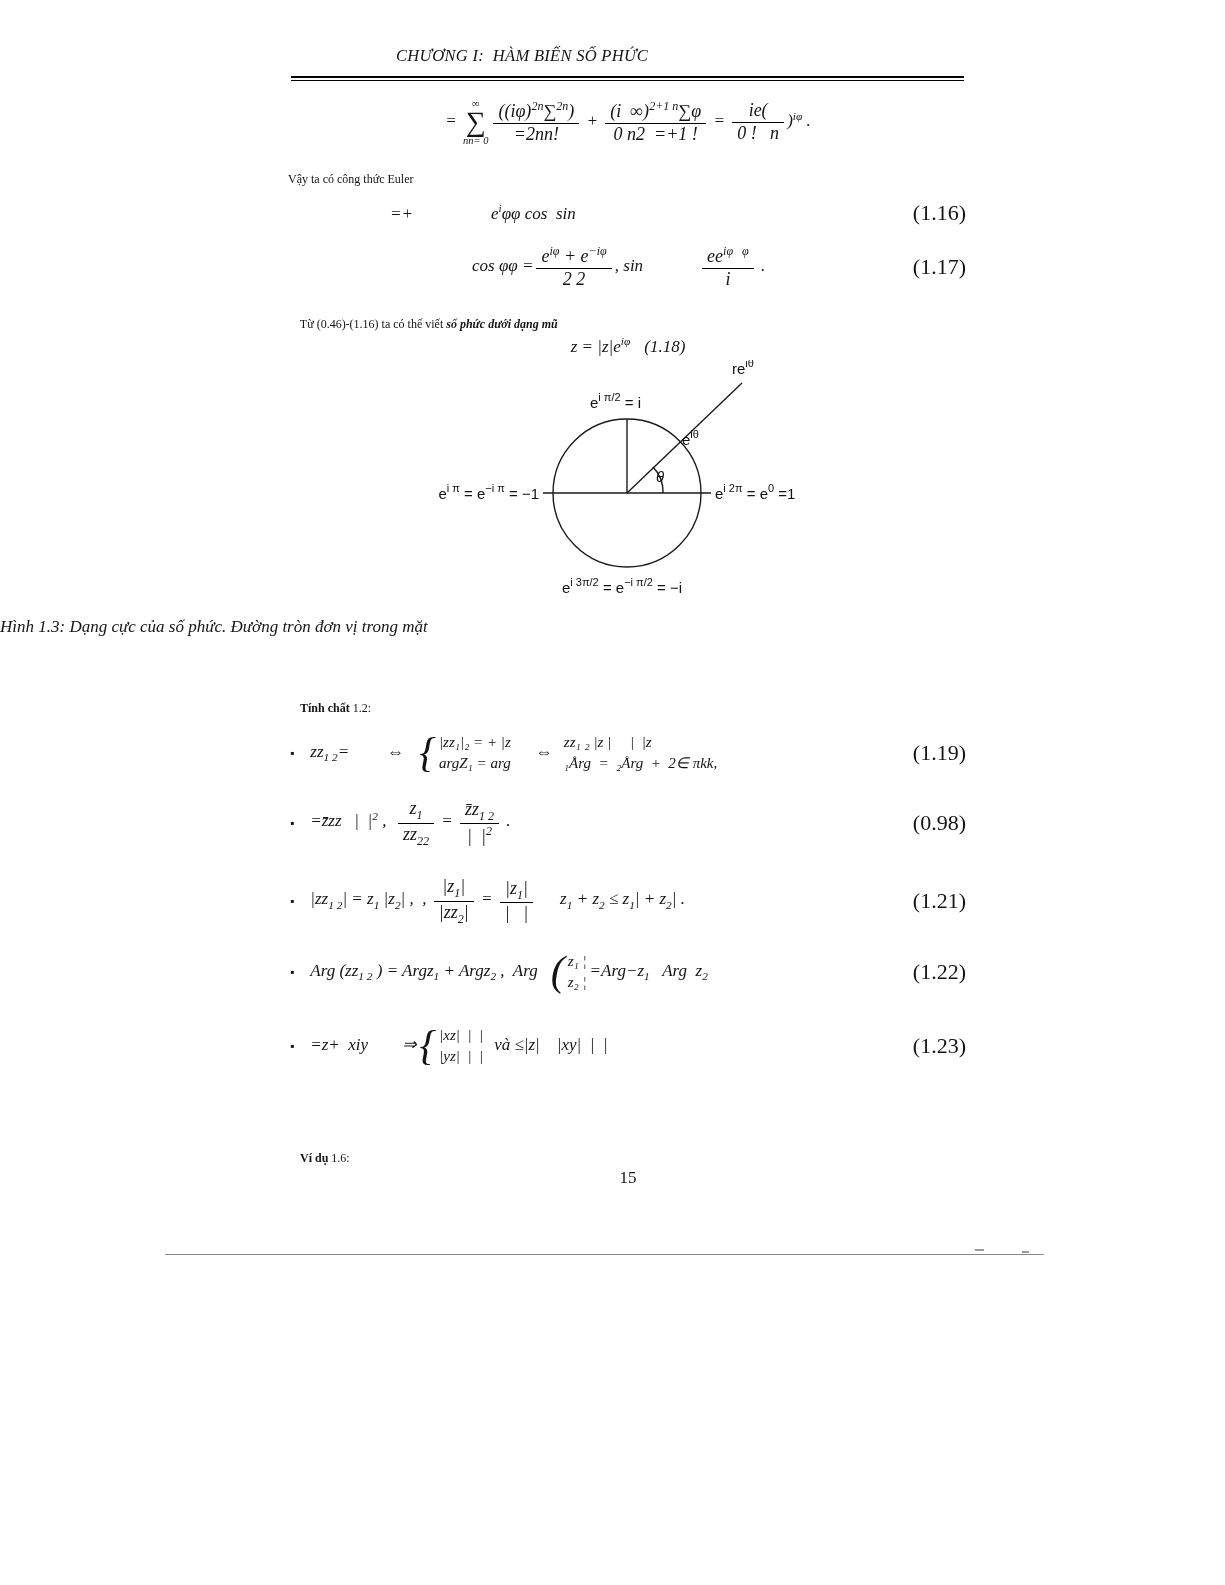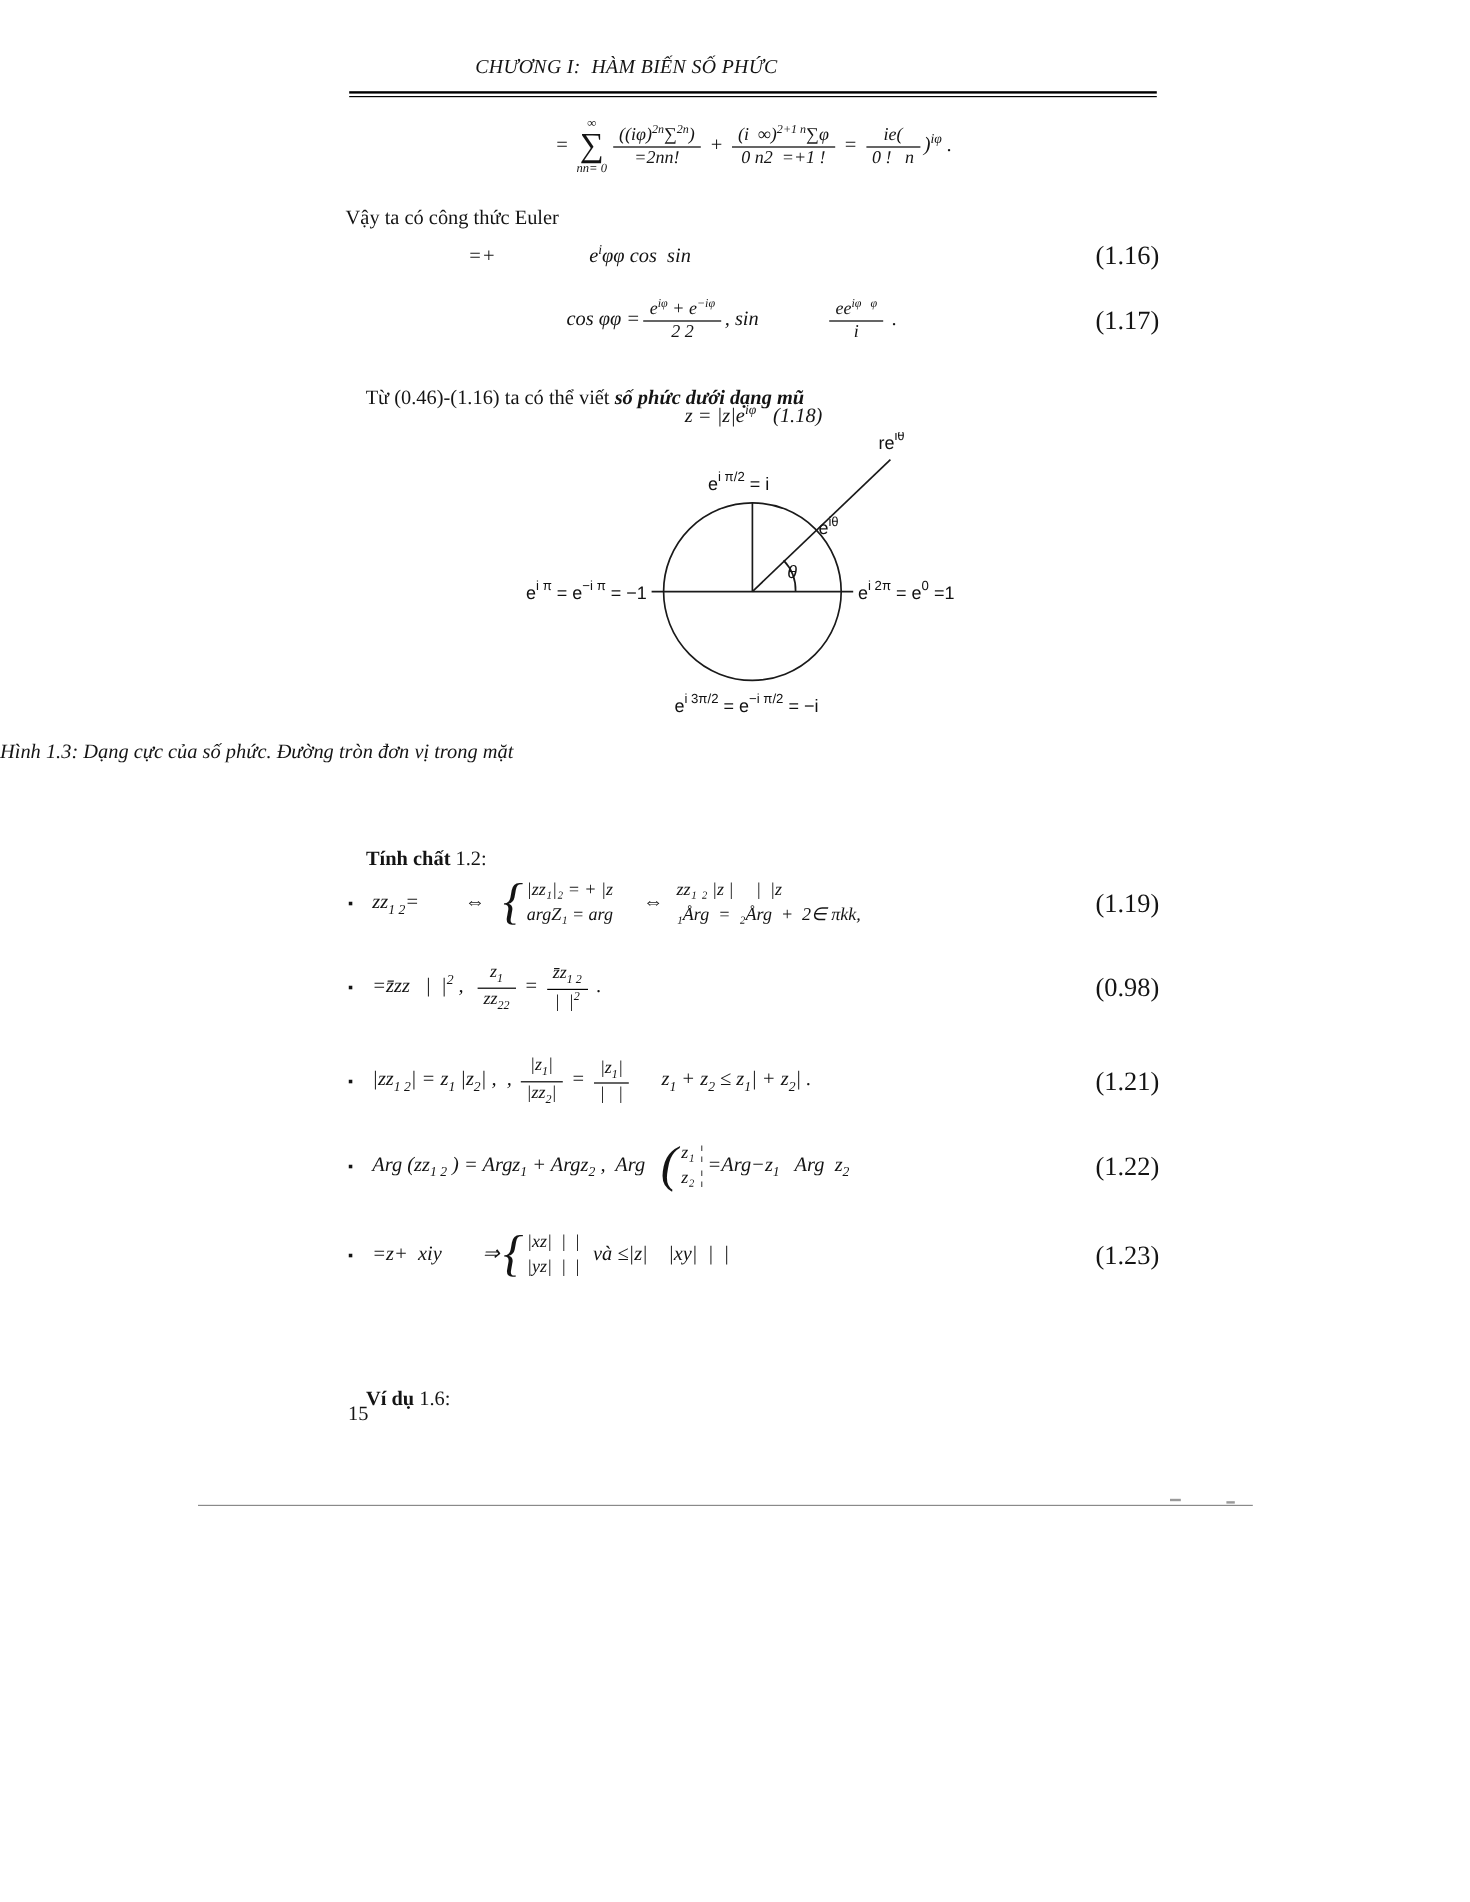--- a/index.html
+++ b/index.html
@@ -2,51 +2,51 @@
 <html><head>
 <meta charset="utf-8">
 <style>
   html,body{margin:0;padding:0;background:#fff;}
   .page{position:relative;width:1044px;height:1585px;background:#ffffff;
         font-family:"Liberation Serif",serif;color:#141414;overflow:hidden;}
   .hdr{position:absolute;top:46px;left:0;width:100%;text-align:center;
        font-style:italic;font-size:16.5px;letter-spacing:.3px;white-space:pre;}
   .hdr-rule{position:absolute;top:76px;left:291px;width:673px;height:2px;
        border-top:2.2px solid #000;border-bottom:1px solid #000;}
-  .para{position:absolute;font-size:17px;white-space:pre;}
+  .para{position:absolute;font-size:12px;white-space:pre;}
   .b{font-weight:bold;}
   .bi{font-weight:bold;font-style:italic;}
   .eqrow{position:absolute;left:290px;width:676px;display:flex;align-items:center;font-size:17px;}
   .eqc{flex:1;white-space:pre;font-style:italic;}
   .eqc.center{text-align:center;}
   .eqnum{white-space:pre;font-style:normal;font-size:22px;}
   .bullet{font-size:12px;margin-right:16px;align-self:center;font-style:normal;}
   .sup{vertical-align:super;font-size:67%;}
   .sub{vertical-align:sub;font-size:67%;}
   .hsp{display:inline-block;}
   .frac{display:inline-flex;flex-direction:column;vertical-align:middle;
-        text-align:center;font-size:15px;line-height:1.2;margin:0 3px;}
+        text-align:center;font-size:18px;line-height:1.2;margin:0 3px;}
   .frac .num{padding:0 5px;}
   .frac .den{border-top:1px solid #000;padding:0 5px;}
   .bigop{display:inline-flex;flex-direction:column;align-items:center;
         vertical-align:middle;margin:0 2px;line-height:1;}
   .bigop .op{font-size:28px;line-height:.95;}
   .bigop .lim{font-size:10.5px;line-height:1.05;}
   .cases{display:inline-flex;align-items:center;vertical-align:middle;margin:0 3px;}
   .cases .brace{font-size:42px;line-height:.85;margin-right:3px;font-weight:300;}
   .caserows{display:inline-flex;flex-direction:column;}
   .caserow{font-size:15px;line-height:1.4;white-space:pre;}
   .caption{position:absolute;left:0;width:100%;text-align:left;
         font-style:italic;font-size:17px;white-space:pre;}
   .caption .rm{font-style:normal;}
   .fig{position:absolute;left:370px;top:360px;}
   .figlabel{font-family:"Liberation Sans",sans-serif;font-size:15px;fill:#111;}
   .figlabel .ss{font-size:11px;}
   .theta{font-style:italic;}
-  .pgnum{position:absolute;top:1168px;left:290px;width:676px;text-align:left;font-size:17px;}
+  .pgnum{position:absolute;top:1168px;left:290px;width:676px;text-align:center;font-size:17px;}
   .bot-rule{position:absolute;top:1254px;left:165px;width:895px;border-top:1.2px solid #8a8a8a;}
   .dash{position:absolute;height:2px;background:#9a9a9a;}
 </style>
 </head>
 <body>
 
 <div class="page">
 
   <div class="hdr">CHƯƠNG I:  HÀM BIẾN SỐ PHỨC</div>
   <div class="hdr-rule"></div>

